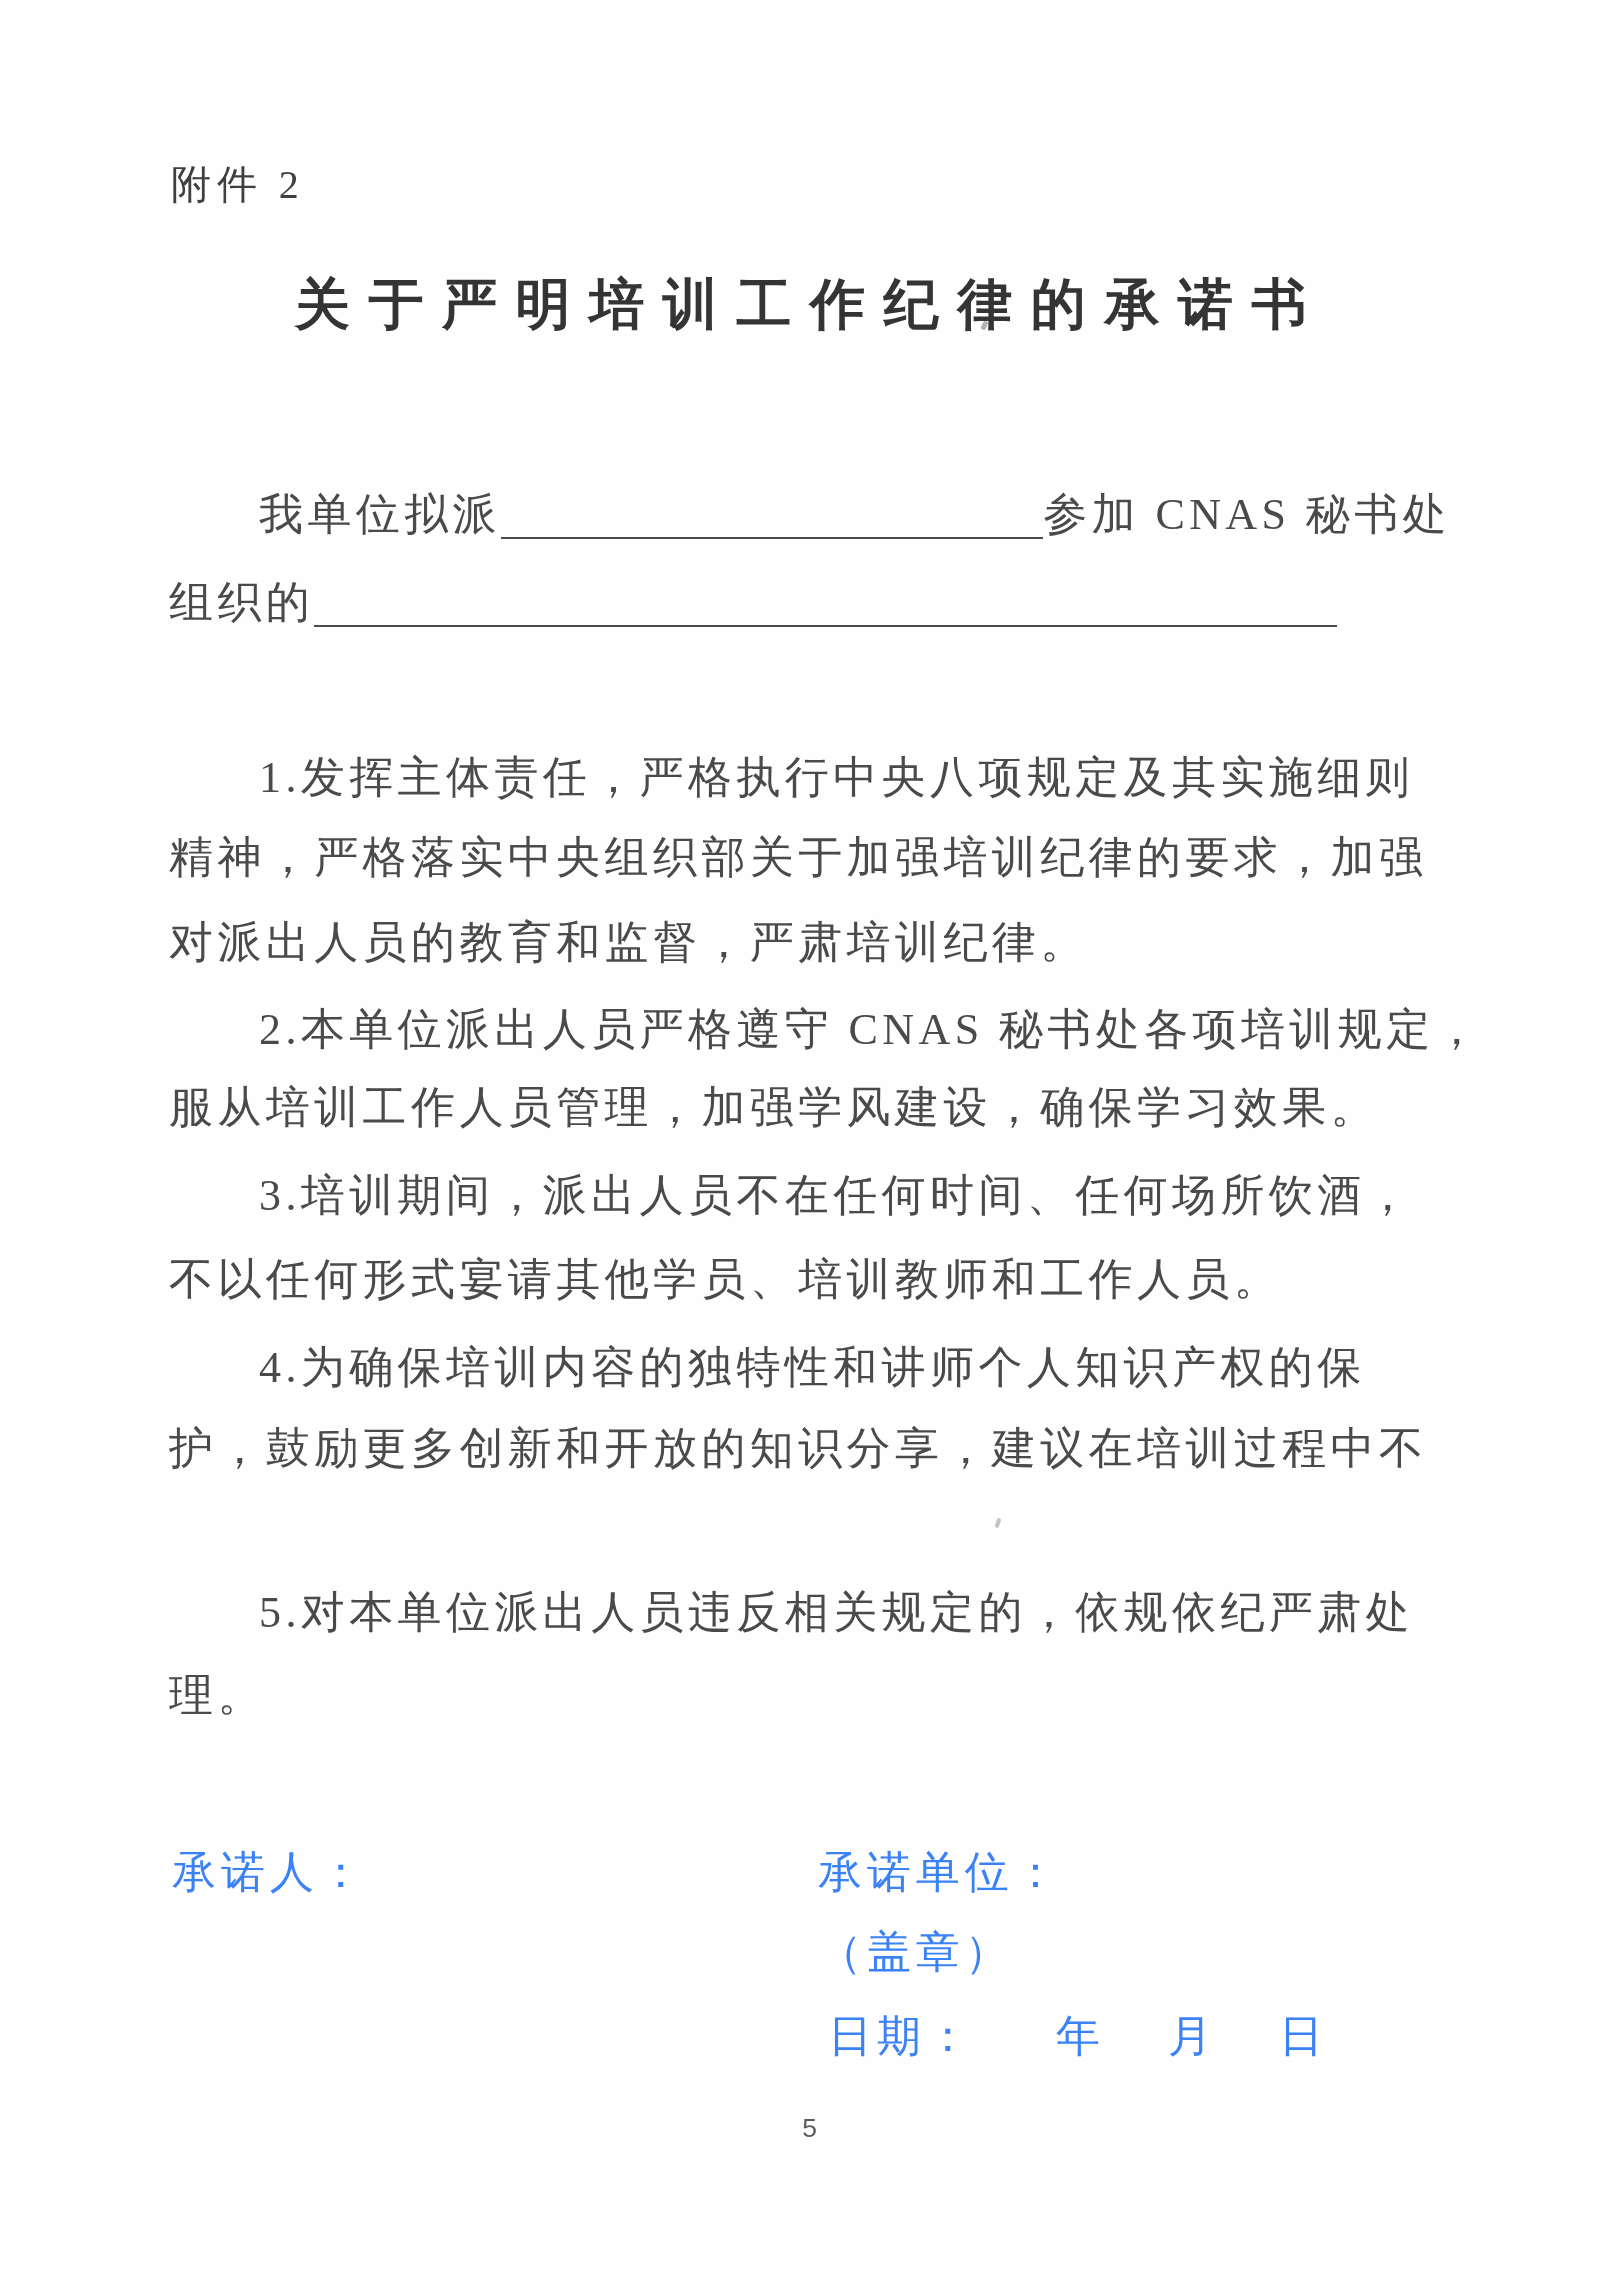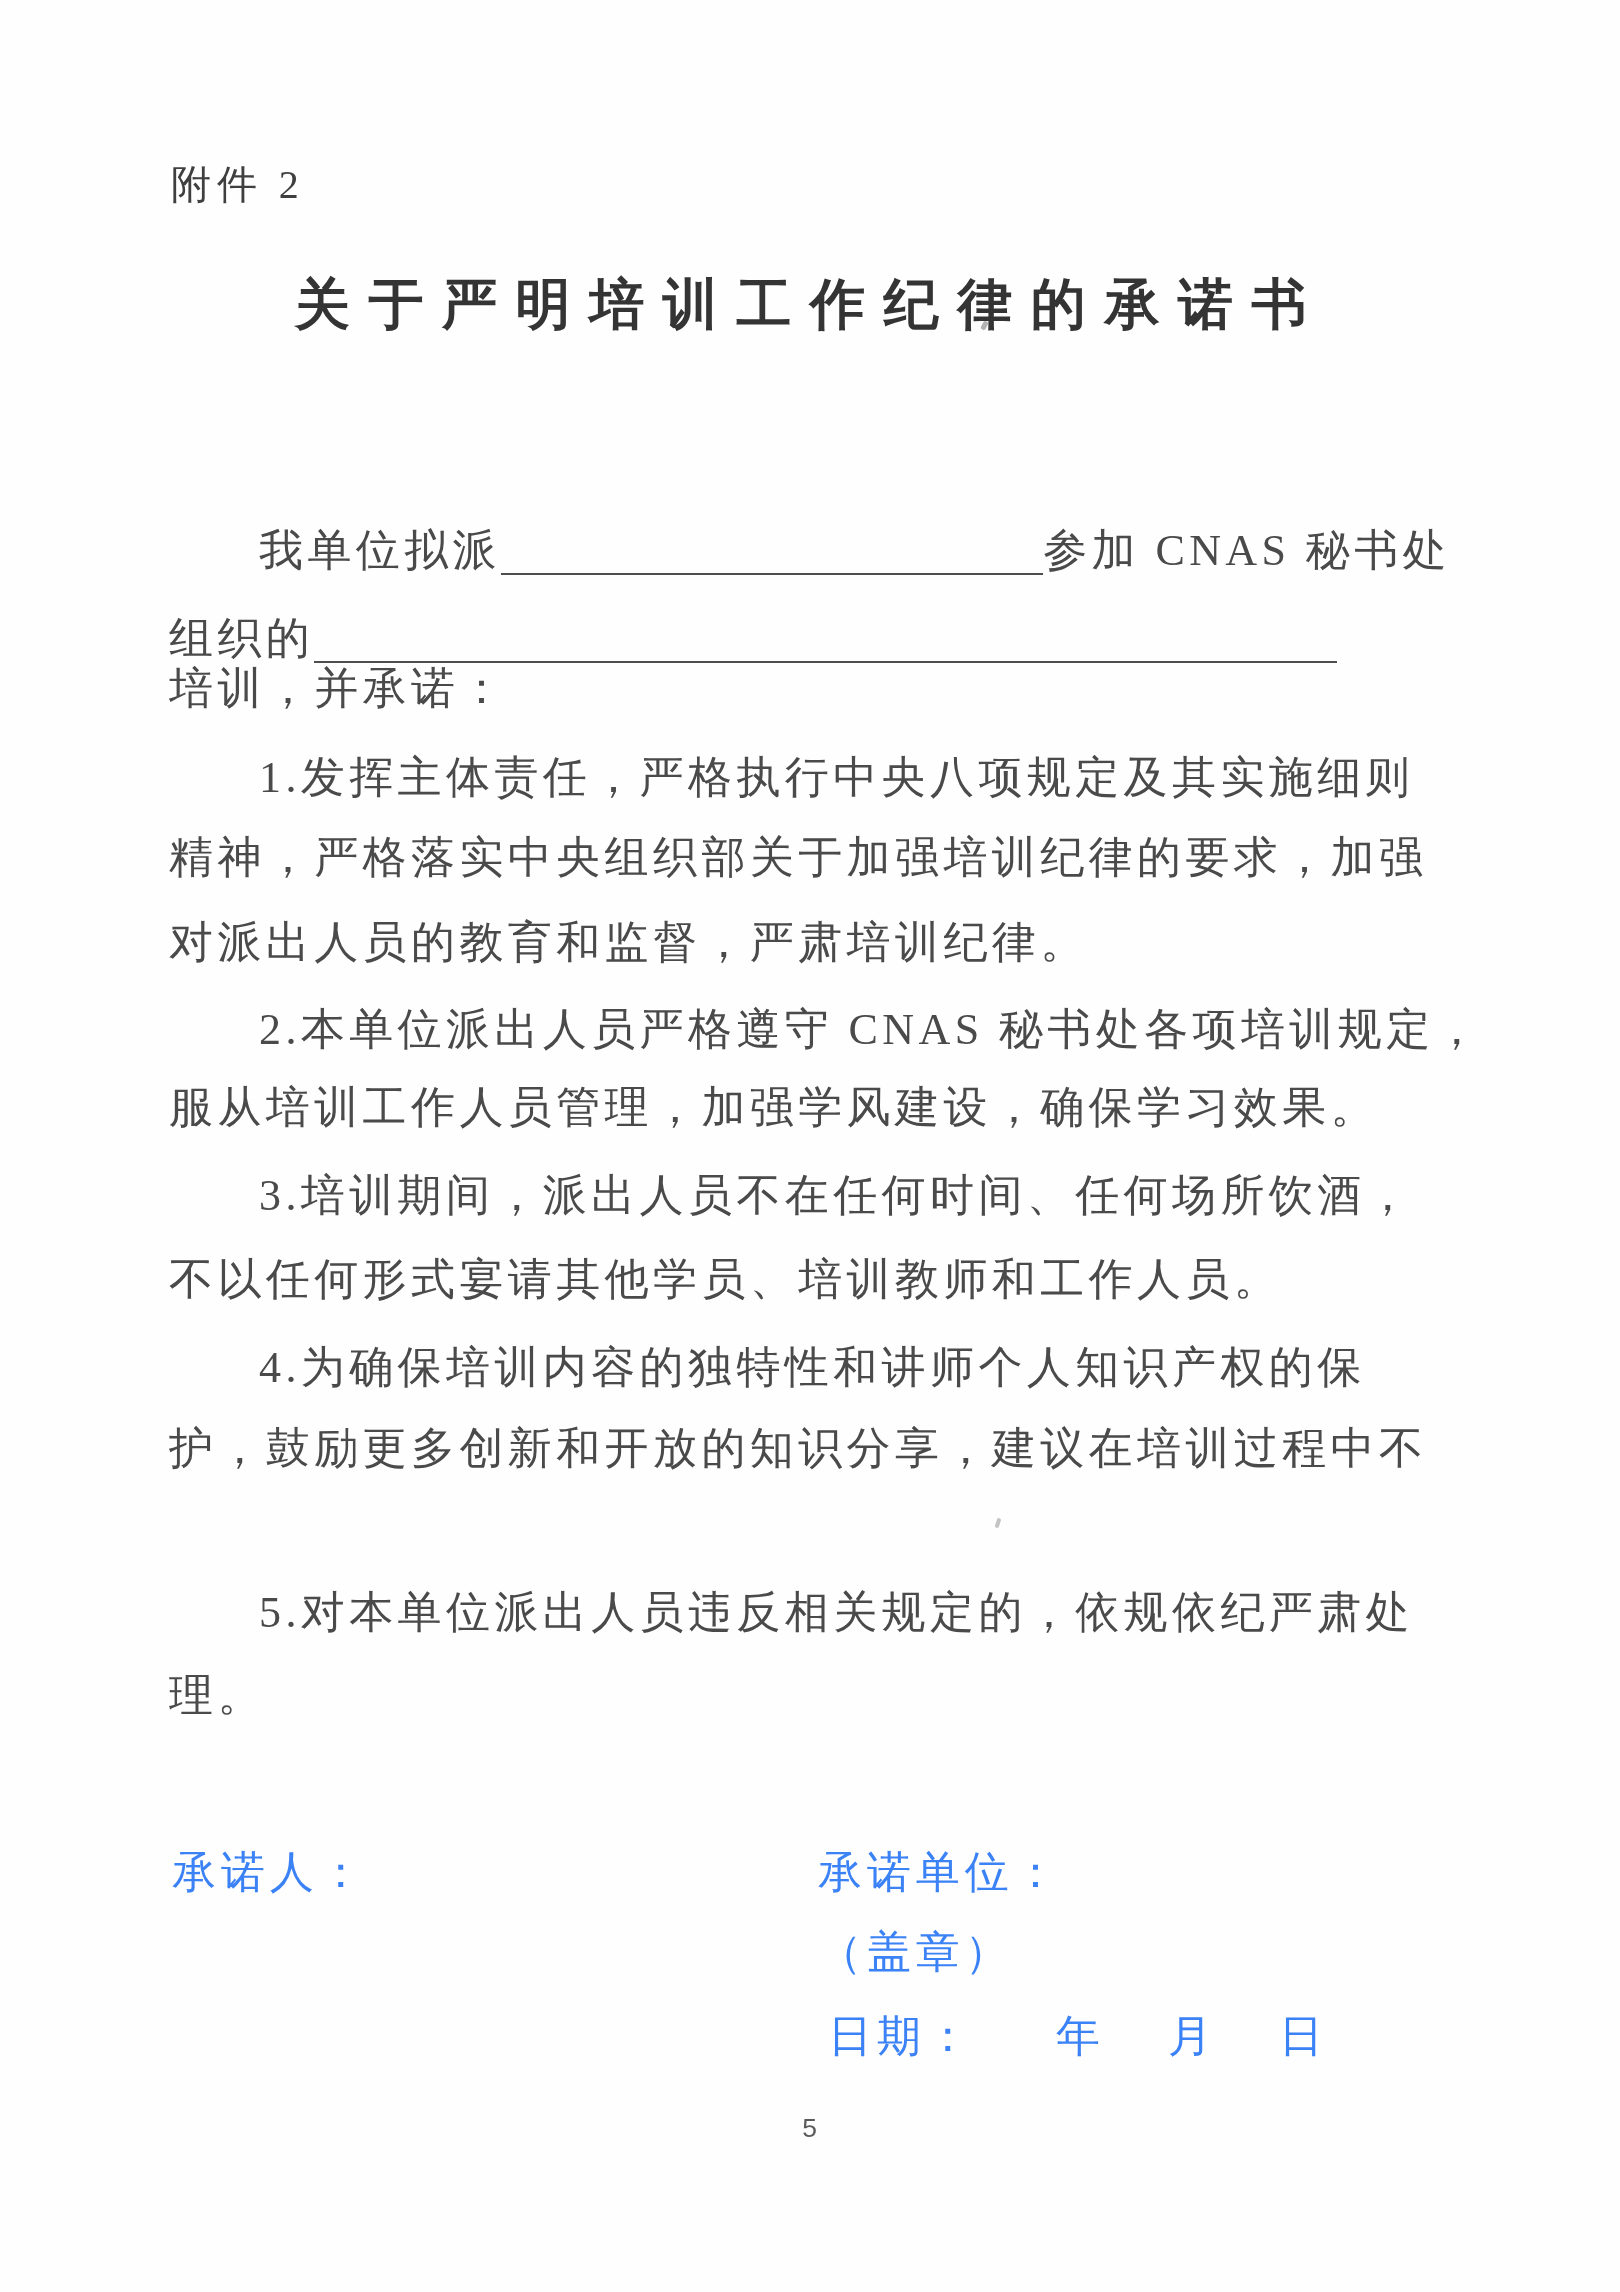--- a/index.html
+++ b/index.html
@@ -40,21 +40,21 @@
   }
   .indent { left: 259px; }
   .fillrow {
     display: flex;
     align-items: flex-start;
     font-size: 44px;
     letter-spacing: 4.4px;
     color: #4a4a4a;
     white-space: nowrap;
   }
-  .fillrow span { line-height: 49px; display: inline-block; margin-top: 36px; }
+  .fillrow span { line-height: 49px; display: inline-block; }
   .blank {
     flex: 1;
     height: 49px;
     border-bottom: 2px solid #4d4d4d;
   }
   .line1 { left: 259px; top: 490px; width: 1192px; }
   .line2 { left: 169px; top: 578px; width: 1168px; }
   .sig {
     font-size: 44px;
     letter-spacing: 4.9px;
@@ -91,21 +91,20 @@
     <span>我单位拟派</span>
     <span class="blank"></span>
     <span>参加 CNAS 秘书处</span>
   </div>
 
   <div class="abs fillrow line2">
     <span>组织的</span>
     <span class="blank"></span>
   </div>
 
-  <div class="abs bodyline" style="top:659px">培训，并承诺：</div>
 
   <div class="abs bodyline indent" style="top:748px">1.发挥主体责任，严格执行中央八项规定及其实施细则</div>
   <div class="abs bodyline" style="top:828px">精神，严格落实中央组织部关于加强培训纪律的要求，加强</div>
   <div class="abs bodyline" style="top:913px">对派出人员的教育和监督，严肃培训纪律。</div>
   <div class="abs bodyline indent" style="top:1000px">2.本单位派出人员严格遵守 CNAS 秘书处各项培训规定，</div>
   <div class="abs bodyline" style="top:1078px">服从培训工作人员管理，加强学风建设，确保学习效果。</div>
   <div class="abs bodyline indent" style="top:1166px">3.培训期间，派出人员不在任何时间、任何场所饮酒，</div>
   <div class="abs bodyline" style="top:1250px">不以任何形式宴请其他学员、培训教师和工作人员。</div>
   <div class="abs bodyline indent" style="top:1338px">4.为确保培训内容的独特性和讲师个人知识产权的保</div>
   <div class="abs bodyline" style="top:1419px">护，鼓励更多创新和开放的知识分享，建议在培训过程中不</div>

